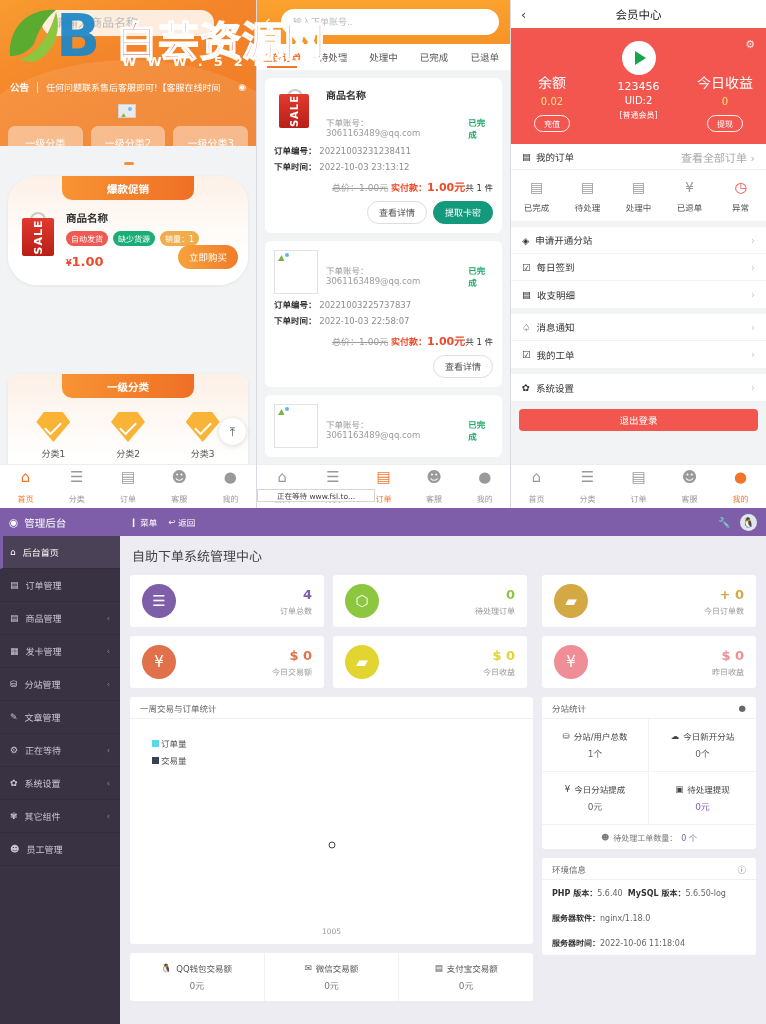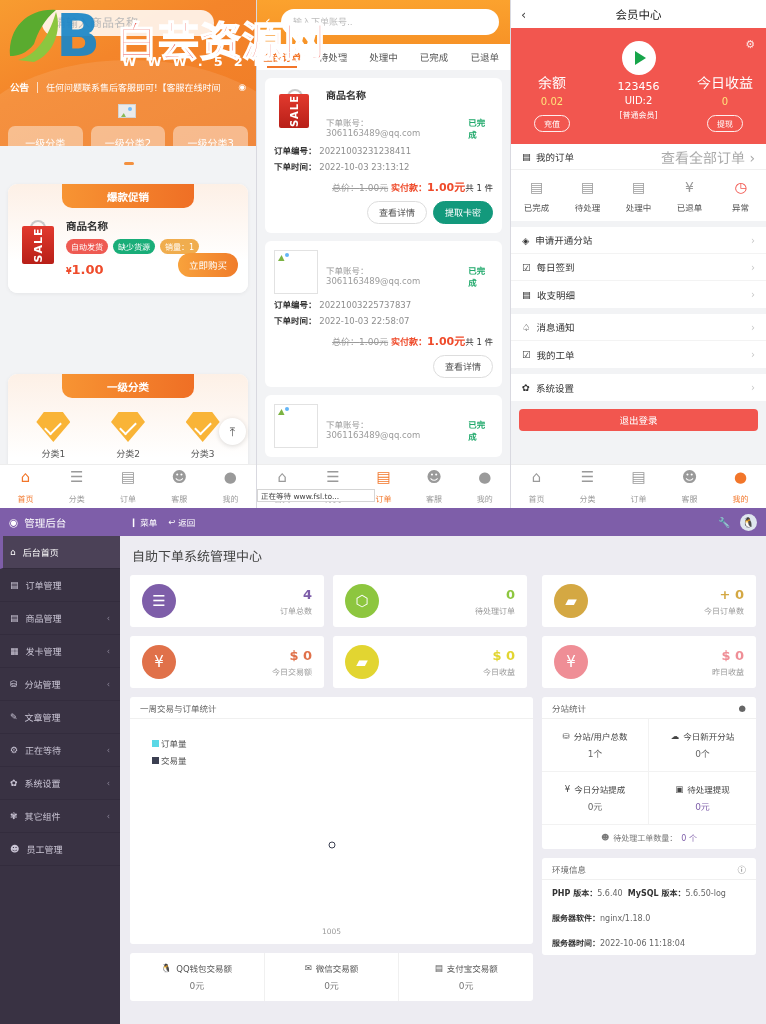--- a/index.html
+++ b/index.html
@@ -158,21 +158,21 @@
   .ord-price{ text-align:right; margin-top:6px; font-size:9px; color:#9a9a9a;}
   .ord-price .del{ text-decoration:line-through; }
   .ord-price .pay{ color:#ef4b2b; font-weight:bold; font-size:9px;}
   .ord-price .pay b{ font-size:11px; }
   .ord-price .cnt{ color:#333; font-size:8.5px;}
   .ord-btns{ display:flex; justify-content:flex-end; gap:6px; margin-top:7px; }
   .ob{ font-size:9px; padding:4px 11px; border-radius:12px; border:1px solid #ddd; color:#555;}
   .ob.green{ background:#13997c; border-color:#13997c; color:#fff; }
   .loading-tip{
     position:absolute; left:0; bottom:6px; width:118px; height:13px; background:#fff;
-    border:1px solid #d5d5d5; font-size:7.5px; color:#444; line-height:13px; padding-left:3px;
+    border:1px solid #d5d5d5; font-size:7.5px; color:#444; line-height:13px; padding-left:19px;
   }
 
   
   .p3-top{ height:28px; background:#fff; position:relative; display:flex;
     align-items:center; justify-content:center; }
   .p3-top .bk{ position:absolute; left:10px; font-size:13px; color:#444; }
   .p3-top .ti{ font-size:11.5px; color:#222; }
   .p3-hero{ height:116px; background:#f2564f; position:relative; }
   .p3-gear{ position:absolute; right:11px; top:10px; font-size:11px; color:rgba(255,255,255,.85);}
   .p3-avatar{
@@ -191,21 +191,21 @@
   .p3-side{ position:absolute; top:44px; text-align:center; color:#fff; width:70px; }
   .p3-side.l{ left:6px; } .p3-side.r{ right:6px; }
   .p3-side .lab{ font-size:14px; }
   .p3-side .val{ font-size:10px; color:#ffe27a; margin:4px 0 5px 0;}
   .p3-side .btn{ display:inline-block; border:1px solid rgba(255,255,255,.9);
     border-radius:9px; font-size:8px; padding:2px 9px; }
   .p3-block{ background:#fff; margin-bottom:6px; }
   .p3-blk-hd{ height:26px; display:flex; align-items:center; justify-content:space-between;
     padding:0 11px; border-bottom:1px solid #f0f0f0;}
   .p3-blk-hd .l{ font-size:9.5px; color:#333; display:flex; align-items:center; gap:5px;}
-  .p3-blk-hd .r{ font-size:14px; color:#aaa; }
+  .p3-blk-hd .r{ font-size:11px; color:#aaa; }
   .p3-icons{ display:flex; padding:8px 0 6px 0; }
   .p3-ic{ flex:1; text-align:center; }
   .p3-ic .g{ font-size:14px; color:#9a9a9a; display:block; height:18px; line-height:18px;}
   .p3-ic .g.red{ color:#f2564f; }
   .p3-ic .t{ font-size:8.5px; color:#555; }
   .p3-row{ height:27px; display:flex; align-items:center; justify-content:space-between;
     padding:0 11px; border-bottom:1px solid #f3f3f3; }
   .p3-row:last-child{ border-bottom:none; }
   .p3-row .l{ font-size:9.5px; color:#333; display:flex; align-items:center; gap:6px; }
   .p3-row .ar{ color:#c6c6c6; font-size:10px; }
@@ -307,21 +307,21 @@
         </div>
         <div class="p1-imgicon"></div>
         <div class="p1-cats">
           <div class="p1-cat">一级分类</div>
           <div class="p1-cat">一级分类2</div>
           <div class="p1-cat">一级分类3</div>
         </div>
       </div>
       <div class="p1-dot"></div>
 
-      <div class="card-o" style="top:184px;">
+      <div class="card-o" style="top:176px;border-radius:29px;">
         <div class="card-hd-wrap">
           <div class="card-hd">爆款促销</div>
           <div class="promo-body">
             <div class="salebag">
               <div class="handle"></div>
                 <div class="bag"></div>
               <div class="txt">SALE</div>
             </div>
             <div class="ord-info">
               <div class="promo-name">商品名称</div>

